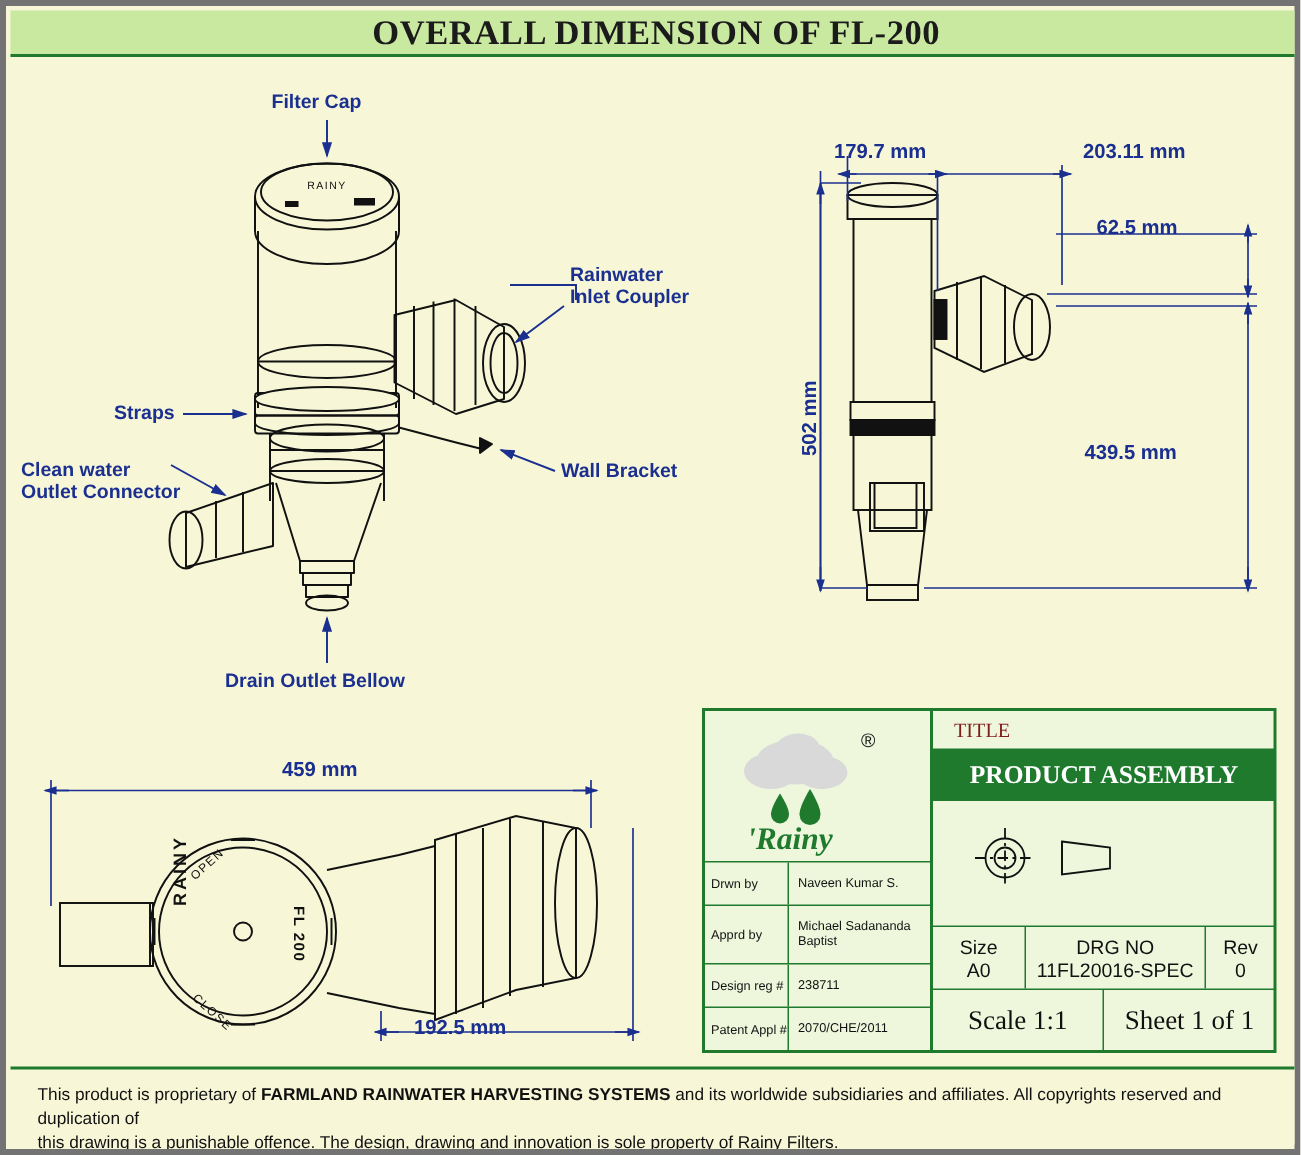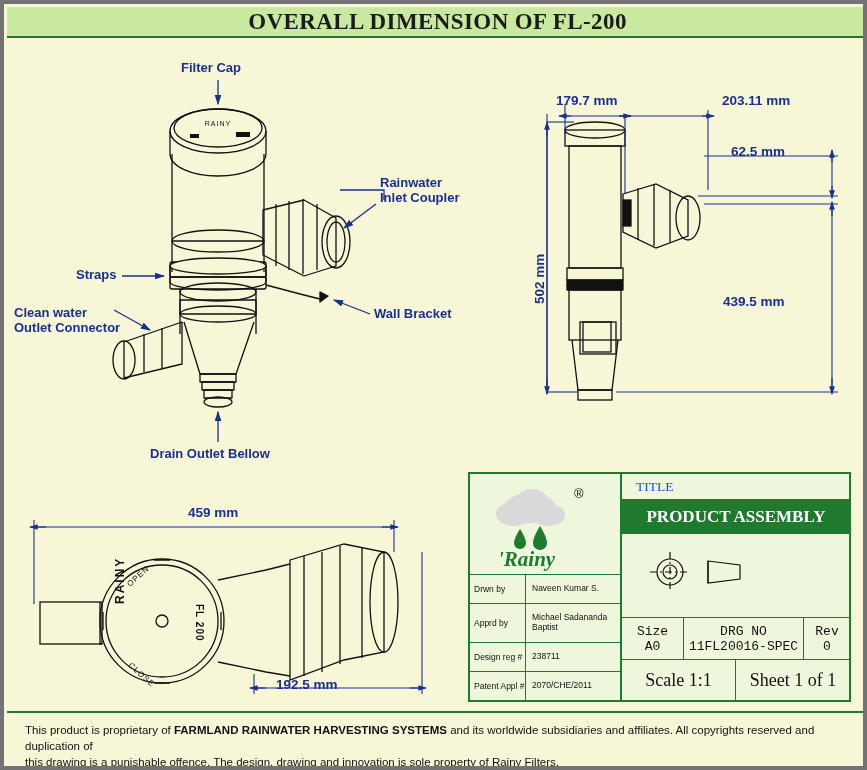--- a/index.html
+++ b/index.html
@@ -150,21 +150,21 @@
   #tb-right {
     flex: 1;
     display: flex;
     flex-direction: column;
   }
   #tb-title-lbl {
     height: 26px;
     border-bottom: 1.5px solid #1f7a2e;
     box-sizing: border-box;
     font-size: 13.5px;
-    color: #1d4ed8;
+    color: #7f1d1d;
     display: flex;
     align-items: center;
     padding-left: 14px;
     font-family: "Liberation Serif", serif;
   }
   #tb-title-val {
     height: 34px;
     background: #1f7a2e;
     color: #ffffff;
     font-family: "Liberation Serif", serif;
@@ -197,21 +197,21 @@
     height: 42px;
     display: flex;
     border-bottom: 1.5px solid #1f7a2e;
     box-sizing: border-box;
   }
   .drg-cell {
     display: flex;
     flex-direction: column;
     align-items: center;
     justify-content: center;
-    font-family: Liberation Mono, monospace;
+    font-family: Liberation Sans, sans-serif;
     font-size: 13px;
     color: #111;
     border-right: 1.5px solid #1f7a2e;
     box-sizing: border-box;
   }
   .drg-cell:last-child { border-right: none; }
   .drg-cell .v { font-size: 13px; }
   #tb-scale {
     flex: 1;
     display: flex;

